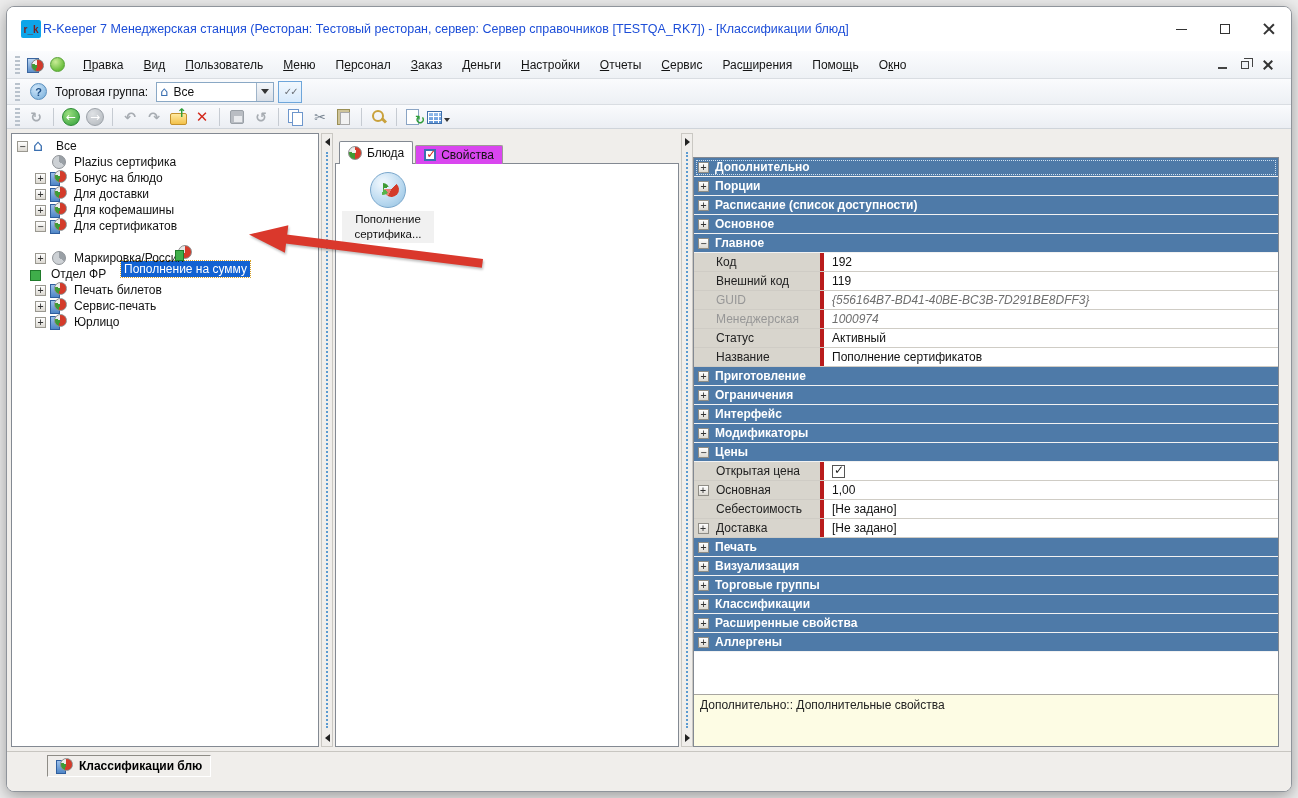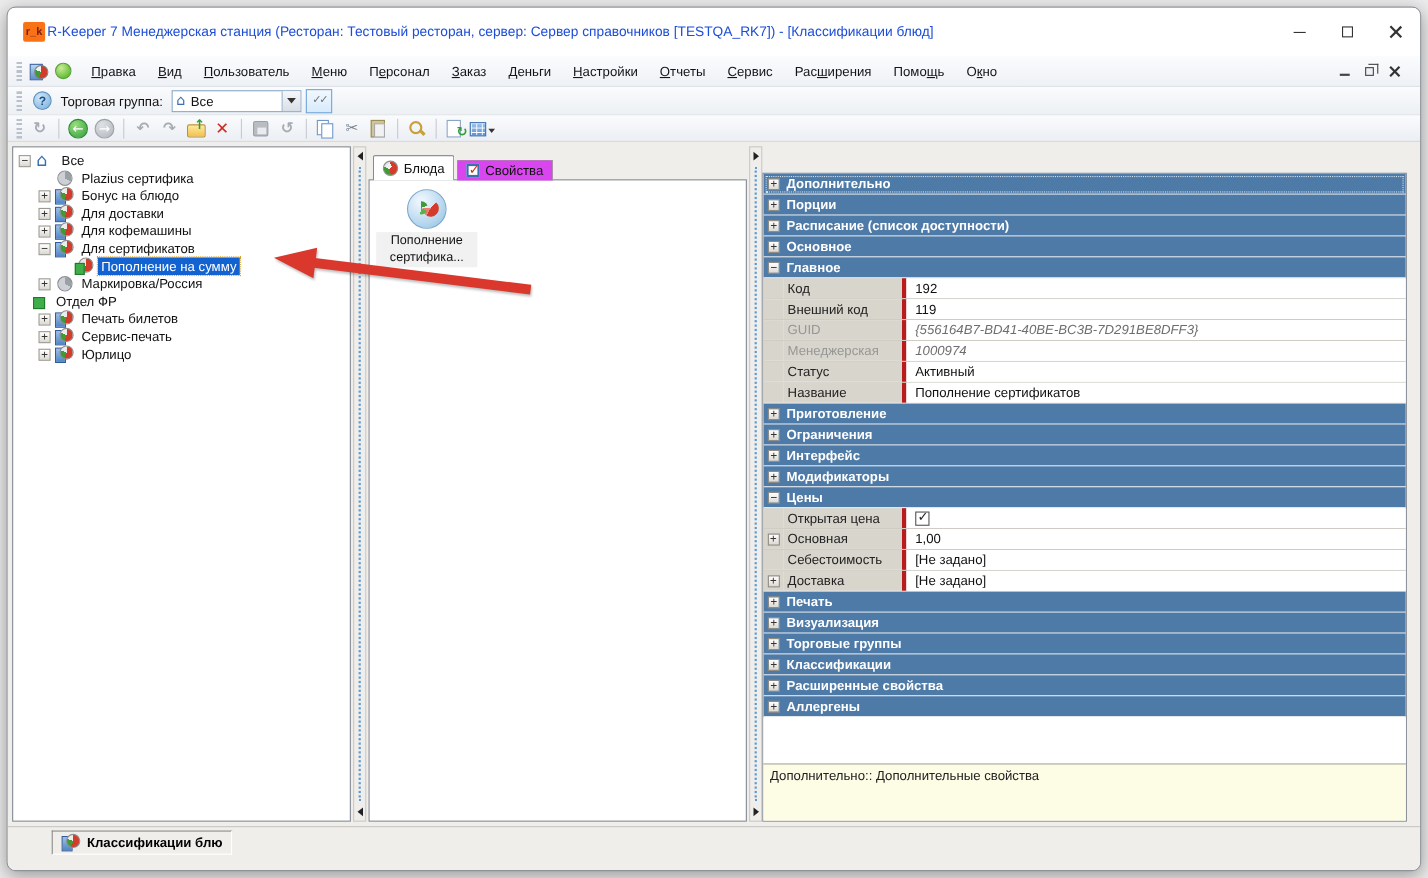--- a/index.html
+++ b/index.html
@@ -2,21 +2,21 @@
 <html><head>
 <meta charset="utf-8">
 <style>
   html,body{margin:0;padding:0;width:1298px;height:798px;background:#ececec;
     font-family:"Liberation Sans","DejaVu Sans",sans-serif;overflow:hidden;}
   *{box-sizing:border-box;}
   .window{position:absolute;left:6px;top:6px;width:1286px;height:786px;background:#fff;
     border:1px solid #8f949b;border-radius:8px;overflow:hidden;box-shadow:0 4px 16px rgba(0,0,0,.35);}
   
   .titlebar{position:absolute;left:0;top:0;right:0;height:44px;background:#fff;display:flex;align-items:center;padding:0 0 0 14px;}
-  .applogo{width:20px;height:18px;background:#f97316;border-radius:2px;color:#7a1d1d;font-weight:bold;
+  .applogo{width:20px;height:18px;background:#0ea5e9;border-radius:2px;color:#7a1d1d;font-weight:bold;
     font-size:10px;display:flex;align-items:center;justify-content:center;flex:none;}
   .title-text{margin-left:2px;font-size:12.5px;color:#1d4ed8;white-space:nowrap;overflow:hidden;flex:1;}
   .wctl{display:flex;align-items:center;height:100%;}
   .wbtn{width:44px;height:100%;display:flex;align-items:center;justify-content:center;position:relative;}
   .glyph-min{width:11px;border-bottom:1.6px solid #333;}
   .glyph-max{width:10px;height:10px;border:1.4px solid #333;}
   .glyph-close{width:12px;height:12px;position:relative;}
   .glyph-close::before,.glyph-close::after{content:"";position:absolute;left:5px;top:-1px;width:1.6px;height:14px;background:#333;}
   .glyph-close::before{transform:rotate(45deg);} .glyph-close::after{transform:rotate(-45deg);}
   
@@ -307,21 +307,21 @@
         <div class="tree-row" style="padding-left: 23px;">
           <span class="texp">+</span>
           <span class="ticon ticon-folder-pie"></span>
           <span class="tlabel">Для кофемашины</span>
         </div>
         <div class="tree-row" style="padding-left: 23px;">
           <span class="texp">−</span>
           <span class="ticon ticon-folder-pie"></span>
           <span class="tlabel">Для сертификатов</span>
         </div>
-        <div class="tree-row" style="padding-left: 41px;">
+        <div class="tree-row" style="padding-left: 41px; flex-direction: column;">
           <span class="texp hiddenbox"></span>
           <span class="ticon ticon-item-pie"></span>
           <span class="tlabel tsel">Пополнение на сумму</span>
         </div>
         <div class="tree-row" style="padding-left: 23px;">
           <span class="texp">+</span>
           <span class="ticon ticon-gray-pie"></span>
           <span class="tlabel">Маркировка/Россия</span>
         </div>
         <div class="tree-row" style="">

